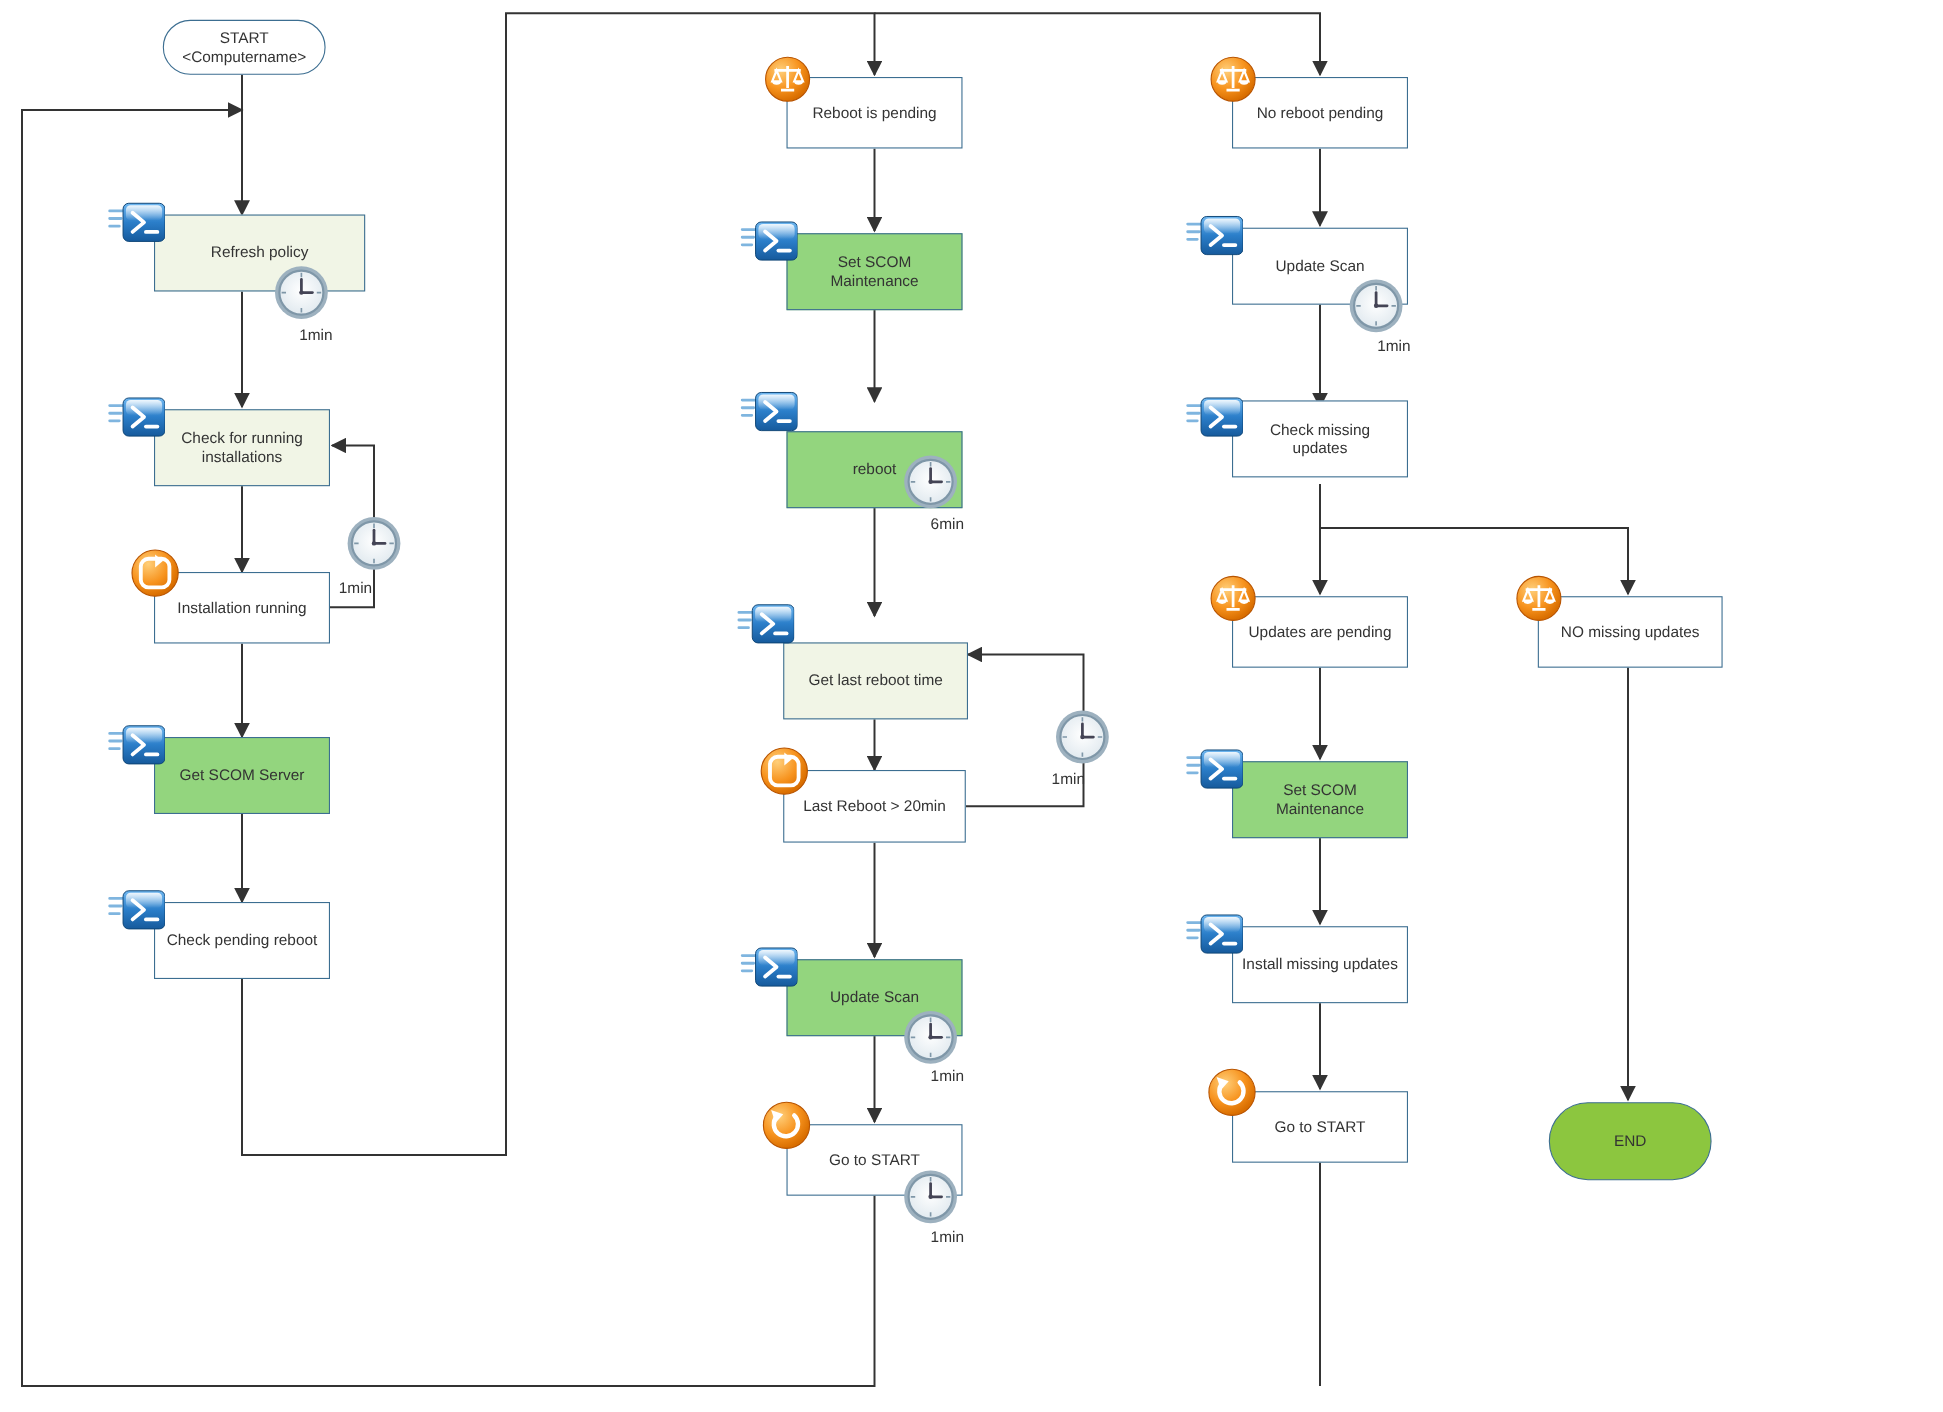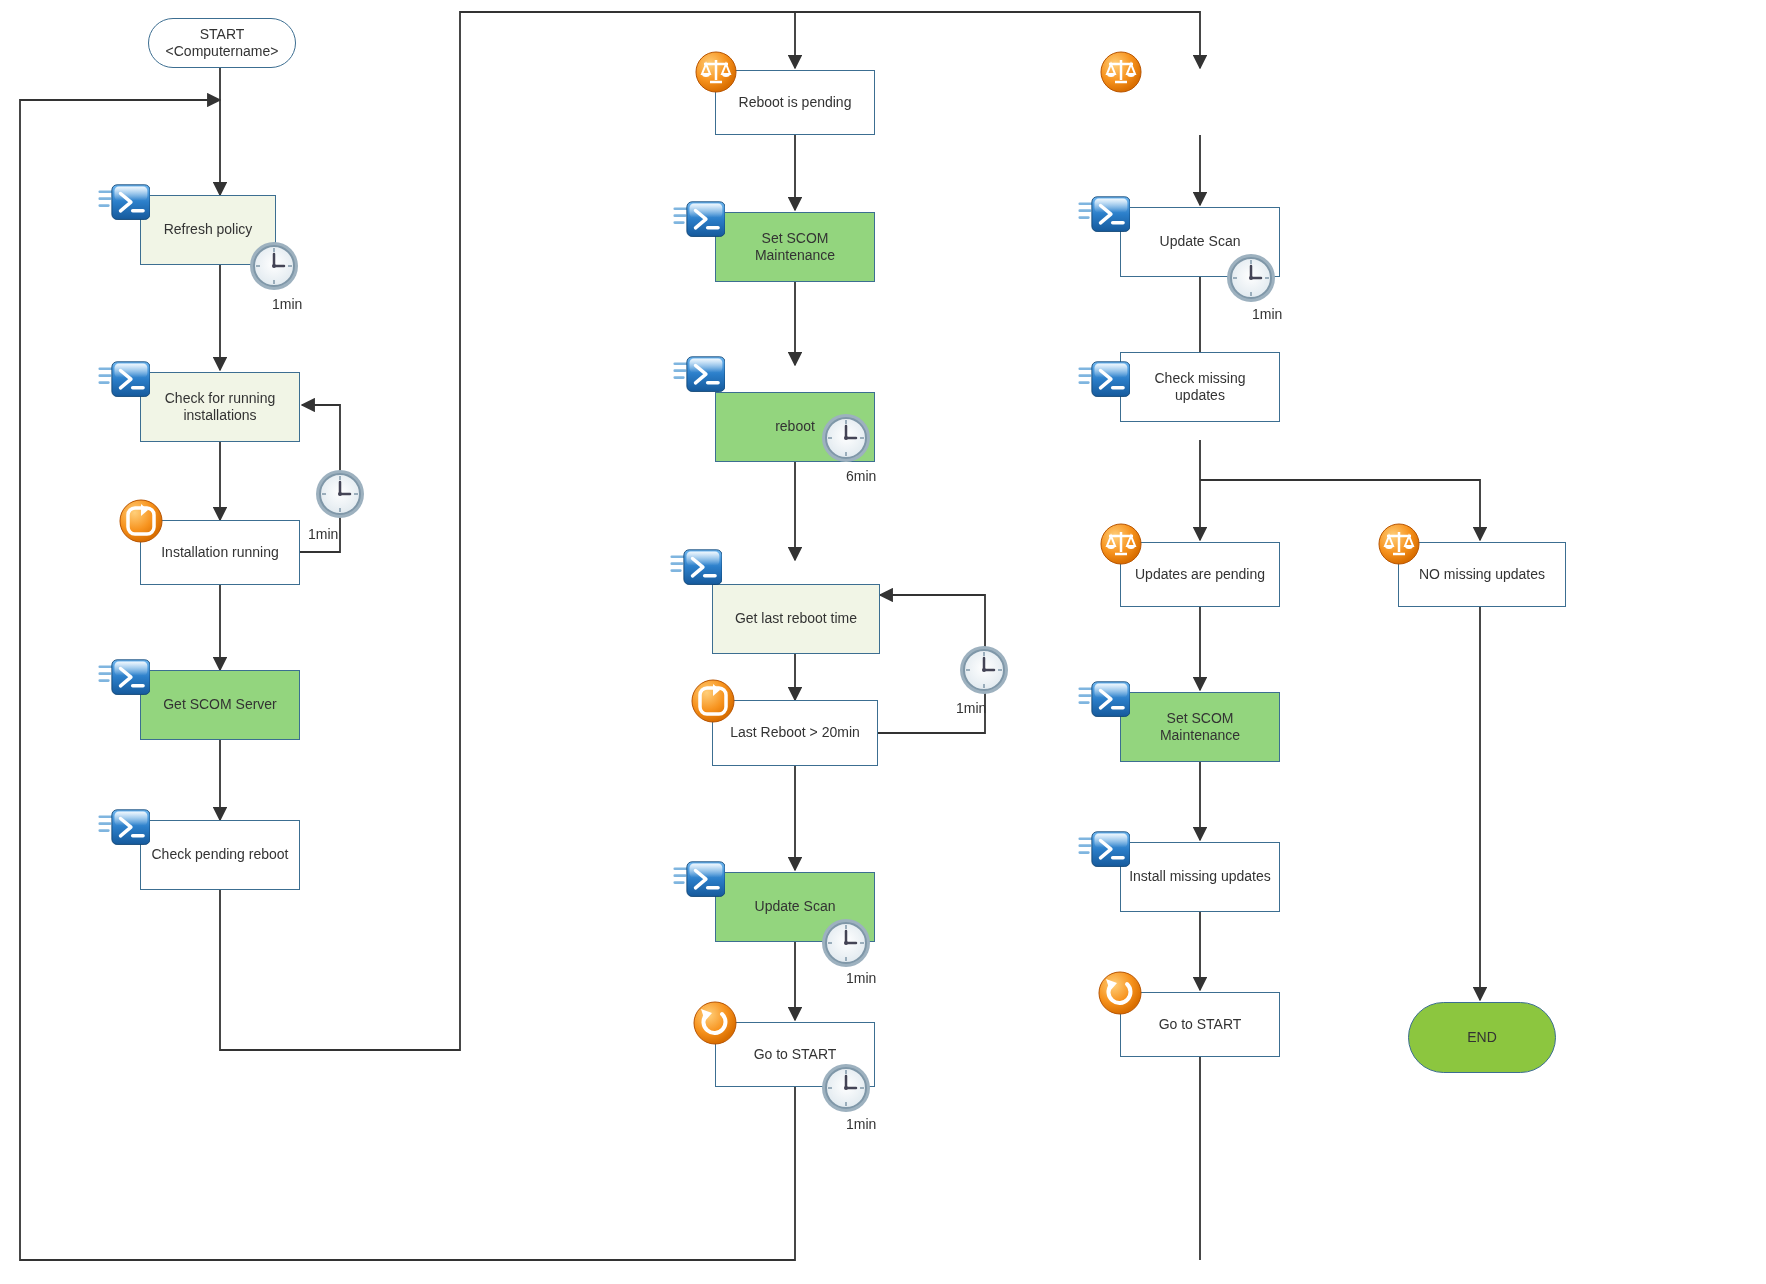--- a/index.html
+++ b/index.html
@@ -177,21 +177,21 @@
 
       <line x1="1480" y1="605" x2="1480" y2="1000" marker-end="url(#arrow)"></line>
     </g>
   </svg>
 
   <div class="start" style="left:148px; top:18px; width:148px; height:50px;">
     <span>START</span>
     <span>&lt;Computername&gt;</span>
   </div>
 
-  <div class="node light-green" style="left:140px; top:195px; width:136px; height:70px;">
+  <div class="node light-green" style="left:140px; top:195px; width:192px; height:70px;">
     <span>Refresh policy</span>
   </div>
   <div class="ps-icon" style="left:98px; top:180px;">
       <svg viewBox="-12 0 60 46">
         <use href="#psSym"></use>
       </svg>
     </div>
   <div class="clock-icon" style="left:248px; top:240px;">
       <svg viewBox="0 0 52 52">
         <use href="#clockSym"></use>
@@ -321,20 +321,23 @@
         <use href="#backSym"></use>
       </svg>
     </div>
   <div class="clock-icon" style="left:820px; top:1062px;">
       <svg viewBox="0 0 52 52">
         <use href="#clockSym"></use>
       </svg>
     </div>
   <div class="timer-label" style="left:846px; top:1116px;">1min</div>
 
+  <div class="node" style="left:1120px; top:70px; width:160px; height:65px;">
+    <span>No reboot pending</span>
+  </div>
   <div class="scale-icon" style="left:1099px; top:50px;">
       <svg viewBox="0 0 44 44">
         <use href="#scaleSym"></use>
       </svg>
     </div>
 
   <div class="node" style="left:1120px; top:207px; width:160px; height:70px;">
     <span>Update Scan</span>
   </div>
   <div class="ps-icon" style="left:1078px; top:192px;">
@@ -342,21 +345,21 @@
         <use href="#psSym"></use>
       </svg>
     </div>
   <div class="clock-icon" style="left:1225px; top:252px;">
       <svg viewBox="0 0 52 52">
         <use href="#clockSym"></use>
       </svg>
     </div>
   <div class="timer-label" style="left:1252px; top:306px;">1min</div>
 
-  <div class="node" style="left:1120px; top:352px; width:160px; height:70px;">
+  <div class="node" style="left:1120px; top:364px; width:160px; height:70px;">
     <span>Check missing updates</span>
   </div>
   <div class="ps-icon" style="left:1078px; top:357px;">
       <svg viewBox="-12 0 60 46">
         <use href="#psSym"></use>
       </svg>
     </div>
 
   <div class="node" style="left:1120px; top:542px; width:160px; height:65px;">
     <span>Updates are pending</span>

